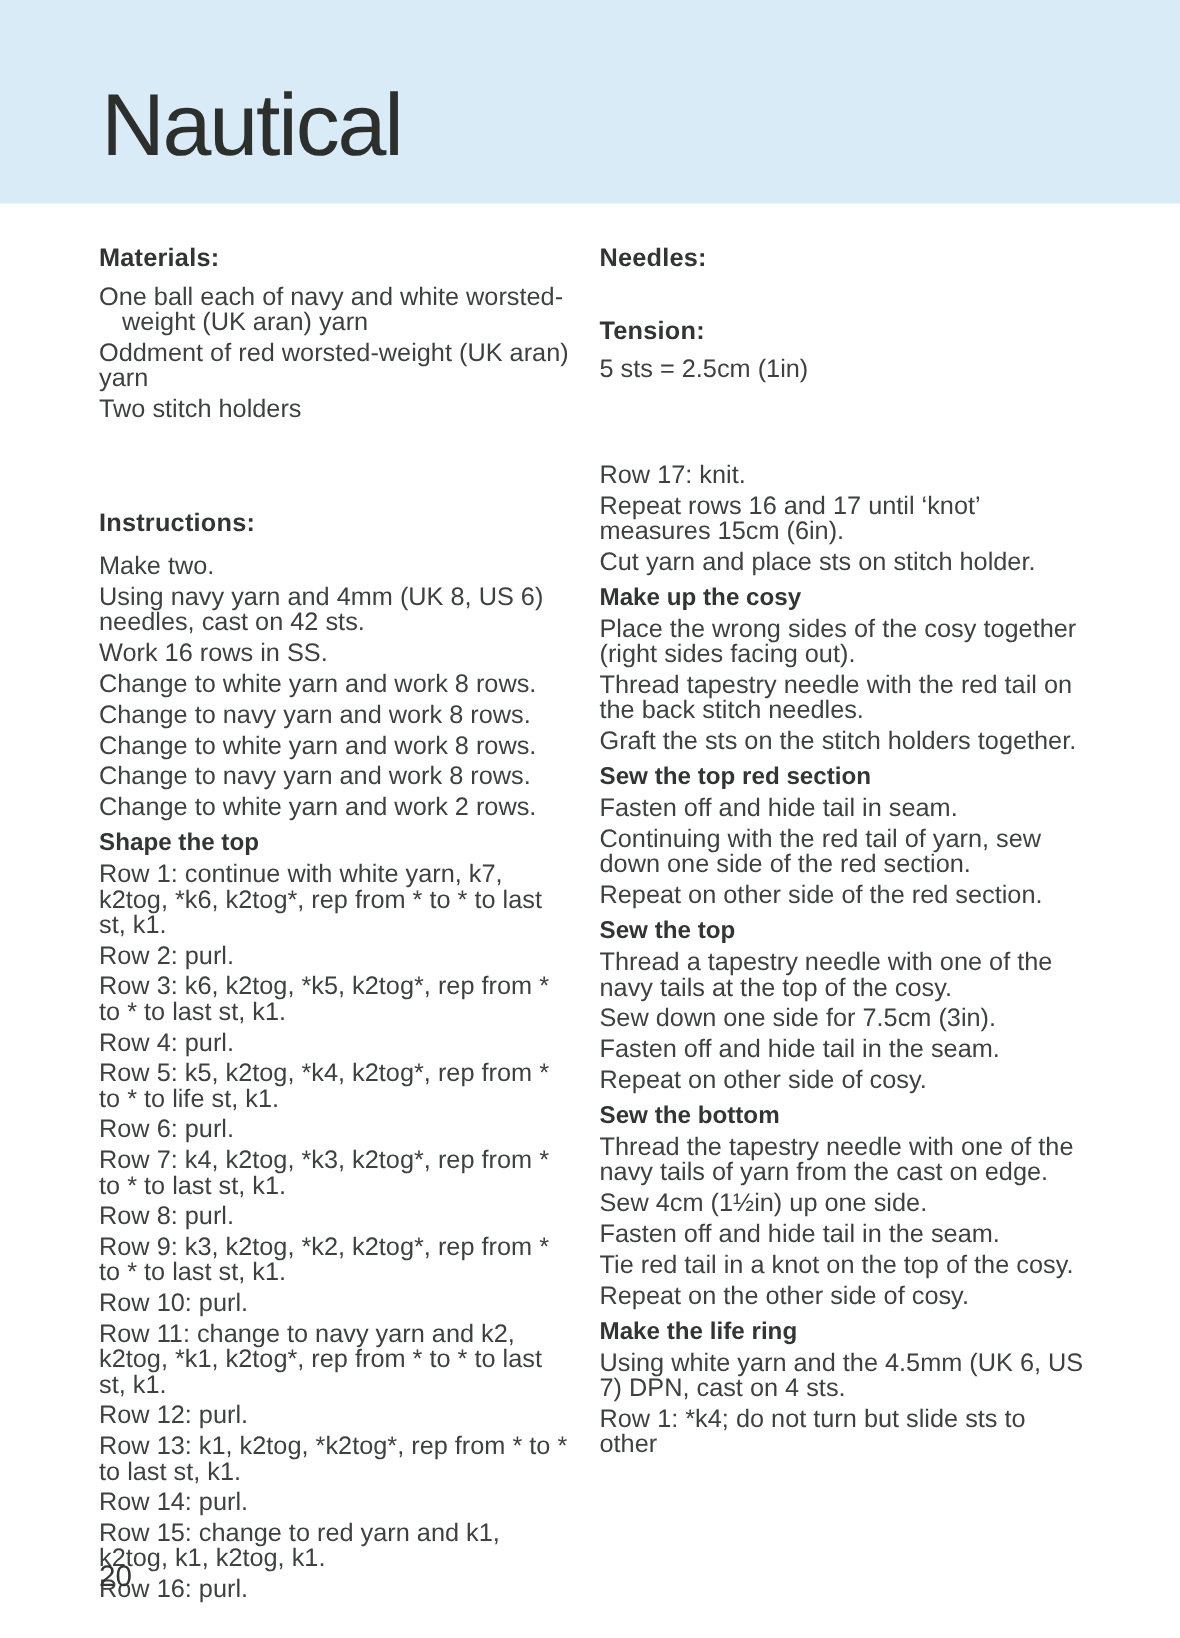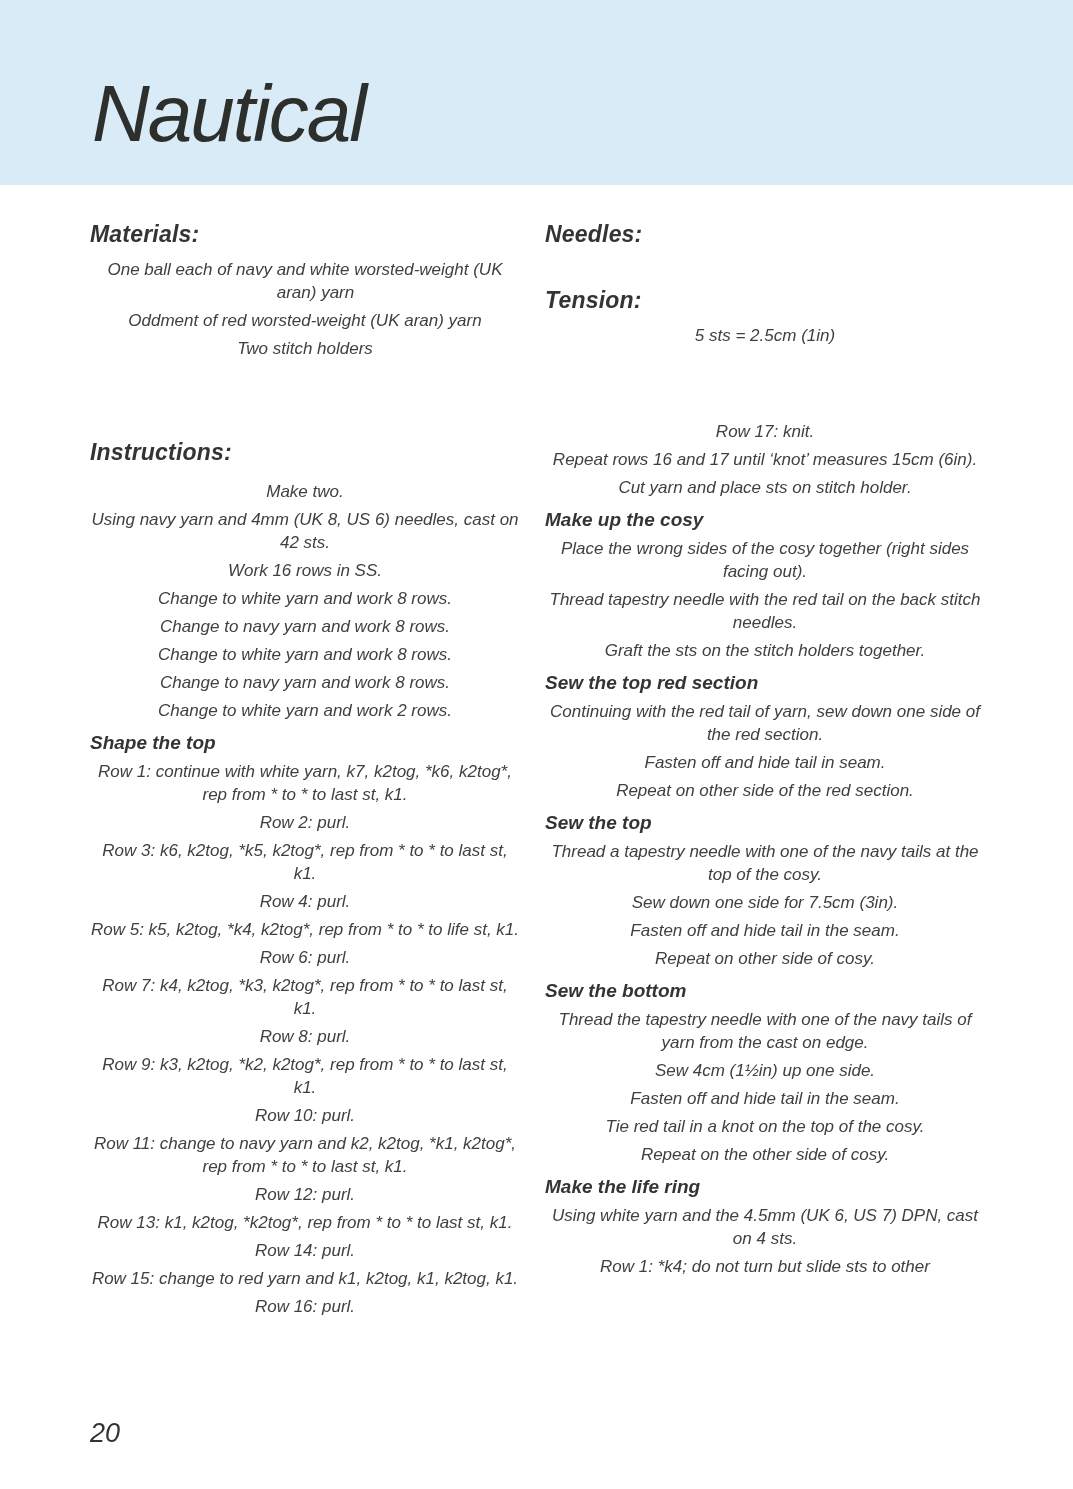--- a/index.html
+++ b/index.html
@@ -10,21 +10,21 @@
   }
   * { box-sizing: border-box; }
   html, body {
     margin: 0; padding: 0;
     width: 1073px; height: 1489px;
     background: #ffffff;
     overflow: hidden;
     font-family: "Liberation Sans", sans-serif;
     color: var(--text-color);
   }
-  .page { position: relative; width: 1073px; height: 1160px; font-style: italic; }
+  .page { position: relative; width: 1073px; height: 1160px; }
 
   .band {
     position: relative;
     width: 100%; height: 185px;
     background: var(--header-bg);
   }
   .band h1 {
     position: absolute;
     left: 92px; top: 74px;
     margin: 0;
@@ -49,32 +49,31 @@
     line-height: 28px;
     font-weight: 700;
     letter-spacing: 0.2px;
     color: var(--heading-color);
   }
   h2.spaced-instructions { margin-top: 78px; margin-bottom: 14px; }
   h2.spaced-tension { margin-top: 38px; }
 
   .para {
     margin: 0 0 5px 0;
-    font-size: 17px;
+    font-size: 23px;
     line-height: 23px;
     color: var(--text-color);
-    text-align: center;
   }
   .para.hang {
     padding-left: 21px;
     text-indent: -21px;
   }
   .subheading {
     margin: 9px 0 6px 0;
-    font-size: 19px;
+    font-size: 22px;
     line-height: 23px;
     font-weight: 700;
     color: var(--heading-color);
   }
   .right-instructions { margin-top: 73px; }
 
   .page-footer {
     position: absolute;
     left: 90px; top: 1418px;
   }
@@ -151,22 +150,22 @@
 
       <div class="right-instructions">
           <p class="para">Row 17: knit.</p>
           <p class="para">Repeat rows 16 and 17 until ‘knot’ measures 15cm (6in).</p>
           <p class="para">Cut yarn and place sts on stitch holder.</p>
           <h3 class="subheading">Make up the cosy</h3>
           <p class="para">Place the wrong sides of the cosy together (right sides facing out).</p>
           <p class="para">Thread tapestry needle with the red tail on the back stitch needles.</p>
           <p class="para">Graft the sts on the stitch holders together.</p>
           <h3 class="subheading">Sew the top red section</h3>
+          <p class="para">Fasten off and hide tail in seam.</p>
           <p class="para">Continuing with the red tail of yarn, sew down one side of the red section.</p>
-          <p class="para">Fasten off and hide tail in seam.</p>
           <p class="para">Repeat on other side of the red section.</p>
           <h3 class="subheading">Sew the top</h3>
           <p class="para">Thread a tapestry needle with one of the navy tails at the top of the cosy.</p>
           <p class="para">Sew down one side for 7.5cm (3in).</p>
           <p class="para">Fasten off and hide tail in the seam.</p>
           <p class="para">Repeat on other side of cosy.</p>
           <h3 class="subheading">Sew the bottom</h3>
           <p class="para">Thread the tapestry needle with one of the navy tails of yarn from the cast on edge.</p>
           <p class="para">Sew 4cm (1½in) up one side.</p>
           <p class="para">Fasten off and hide tail in the seam.</p>

